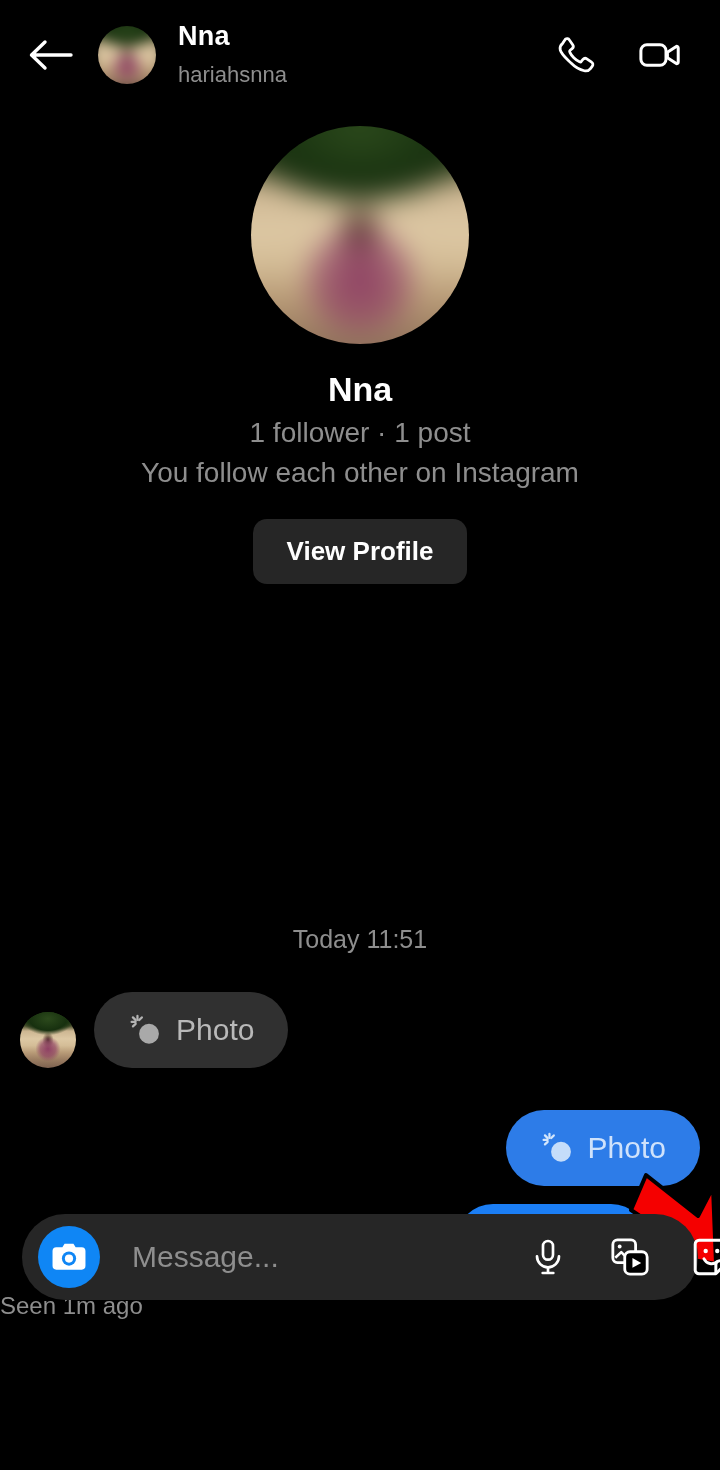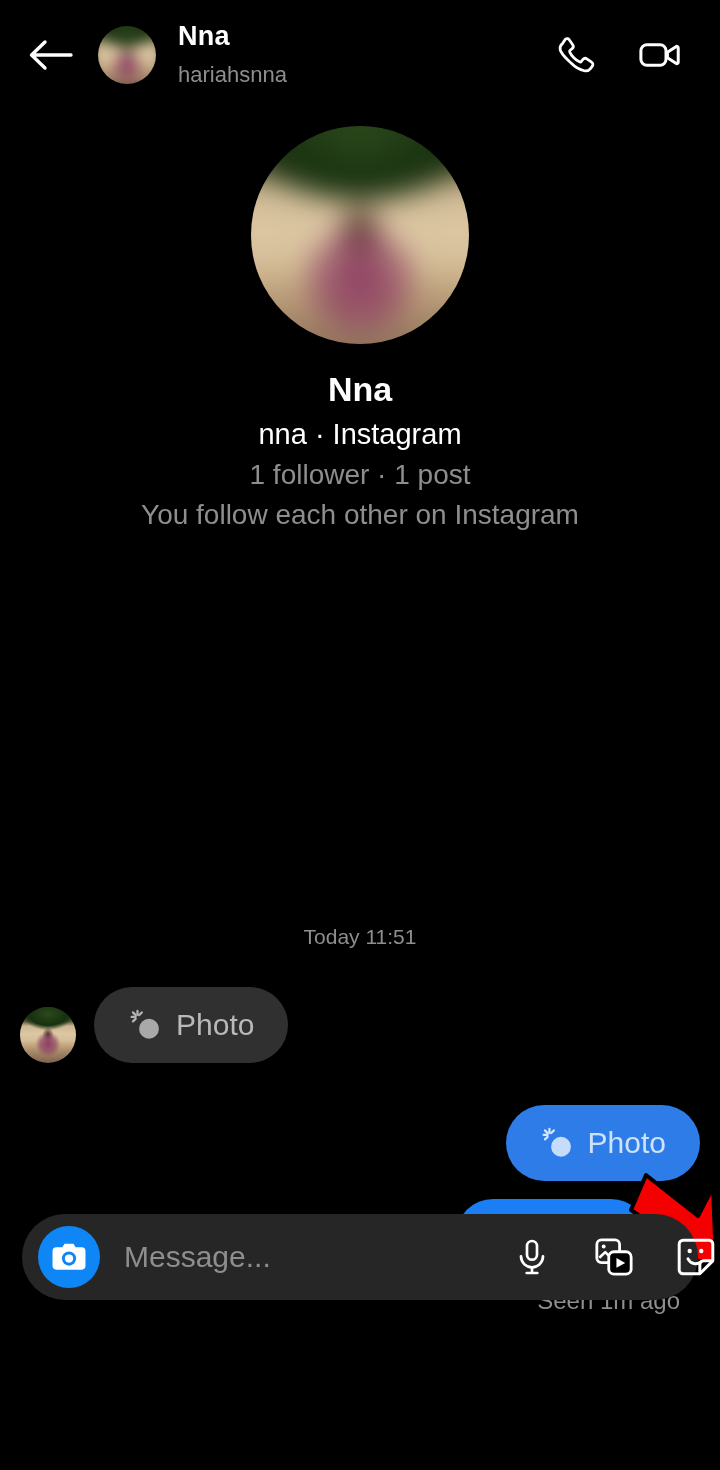--- a/index.html
+++ b/index.html
@@ -52,21 +52,21 @@
       radial-gradient(ellipse 30% 30% at 50% 66%, #8e3f63 0%, rgba(142,63,99,0.65) 45%, rgba(142,63,99,0) 75%),
       radial-gradient(ellipse 14% 20% at 50% 50%, #3a2418 0%, rgba(58,36,24,0) 72%),
       linear-gradient(180deg,
         #22400f 0%, #1d3a11 16%, #4e5230 25%,
         #cdb692 34%, #ddc8a4 48%, #d4bd97 60%,
         #b99c78 72%, #9d7f63 84%, #7d6250 100%);
   }
 
   
   .chat { position:absolute; top:700px; left:0; width:720px; }
-  .day-sep { text-align:center; color:#8e8e8e; font-size:21px; margin-top:225px; }
+  .day-sep { text-align:center; color:#8e8e8e; font-size:25px; margin-top:225px; }
 
   .row { display:flex; align-items:flex-end; padding:0 20px; }
   .row.in { justify-content:flex-start; margin-top:38px; }
   .row.out { justify-content:flex-end; }
 
   .msg-avatar { width:56px; height:56px; border-radius:50%; overflow:hidden; position:relative; flex:0 0 auto; }
   .msg-avatar .photo { position:absolute; inset:0; }
 
   .bubble {
     display:flex; align-items:center; gap:12px;
@@ -75,29 +75,29 @@
   }
   .bubble.in  { background:#303030; color:#b9b9b9; margin-left:18px; }
   .bubble.out { color:#cfe2fb; }
   .bubble.out.b1 { background:#2d7ce8; }
   .bubble.out.b2 { background:#1b7ef5; }
 
   .sparkle-circle { width:36px; height:36px; position:relative; flex:0 0 auto; }
   .play-tri { width:34px; height:34px; flex:0 0 auto; }
 
   .status-sparkle { width:40px; height:40px; margin-left:12px; flex:0 0 auto; }
-  .seen { text-align:right; color:#8e8e8e; font-size:24px; padding-right:40px; margin-top:14px; }
+  .seen { text-align:left; color:#8e8e8e; font-size:24px; padding-right:40px; margin-top:14px; }
 
   
   .red-arrow { position:absolute; left:603px; top:1168px; width:115px; height:112px; pointer-events:none; }
 
   
   .input-bar {
     position:absolute; left:22px; bottom:22px; width:676px; height:86px;
-    background:#262626; border-radius:43px; display:flex; align-items:center; padding:0 16px;
+    background:#262626; border-radius:43px; display:flex; align-items:center; padding:0 16px;gap:8px;
   }
   .cam-btn {
     width:62px; height:62px; border-radius:50%; background:#0f86f5;
     display:flex; align-items:center; justify-content:center; flex:0 0 auto; cursor:pointer;
   }
   .msg-input {
     flex:1; background:transparent; border:none; outline:none; margin-left:24px;
     color:#e6e6e6; font-size:30px; font-family:"Liberation Sans", sans-serif;
   }
   .msg-input::placeholder { color:#8e8e8e; }
@@ -138,23 +138,23 @@
         </svg>
       </div>
     </div>
   </div>
 
   <div class="profile">
     <div class="big-avatar">
       <div class="photo"></div>
     </div>
     <div class="p-name">Nna</div>
-    <div class="p-handle">nna · Instagram</div>
     <div class="p-stats">1 follower · 1 post</div>
     <div class="p-rel">You follow each other on Instagram</div>
+    <button class="view-profile">View Profile</button>
   </div>
 
   <div class="chat">
 
     <div class="day-sep">Today 11:51</div>
 
     <div class="row in">
       <div class="msg-avatar">
         <div class="photo"></div>
       </div>

